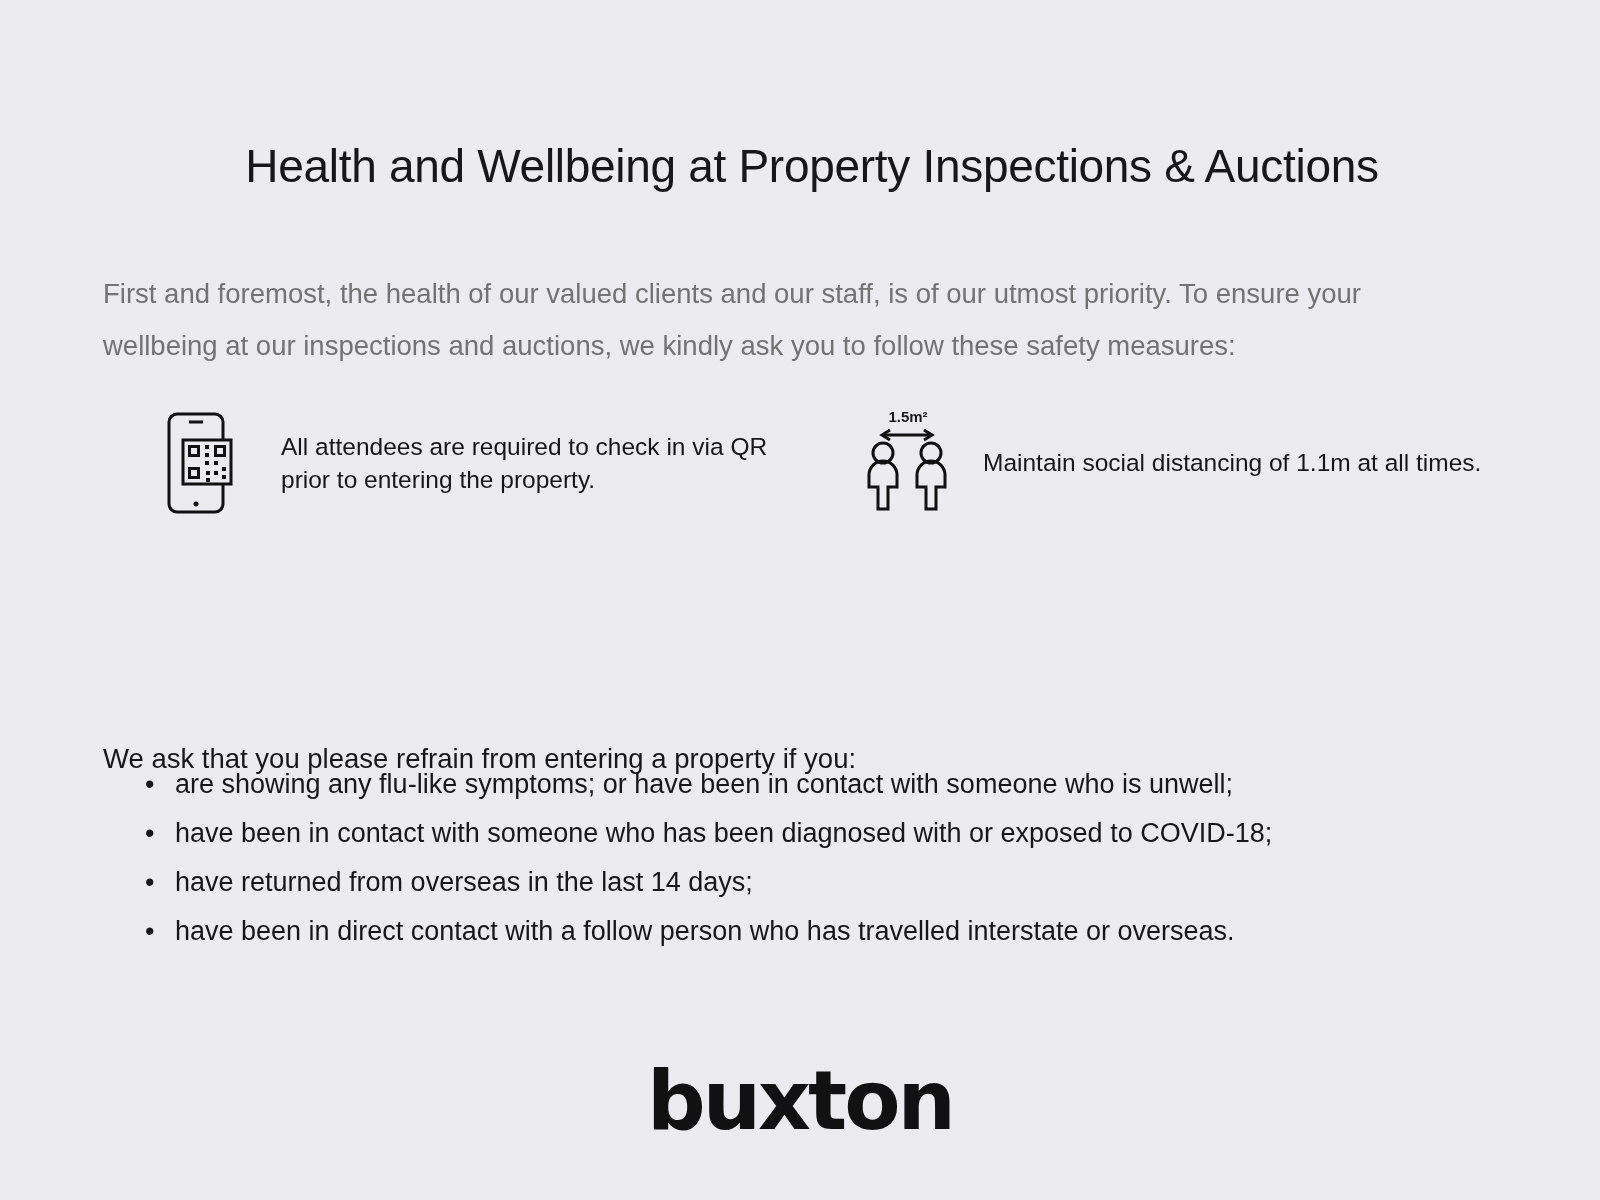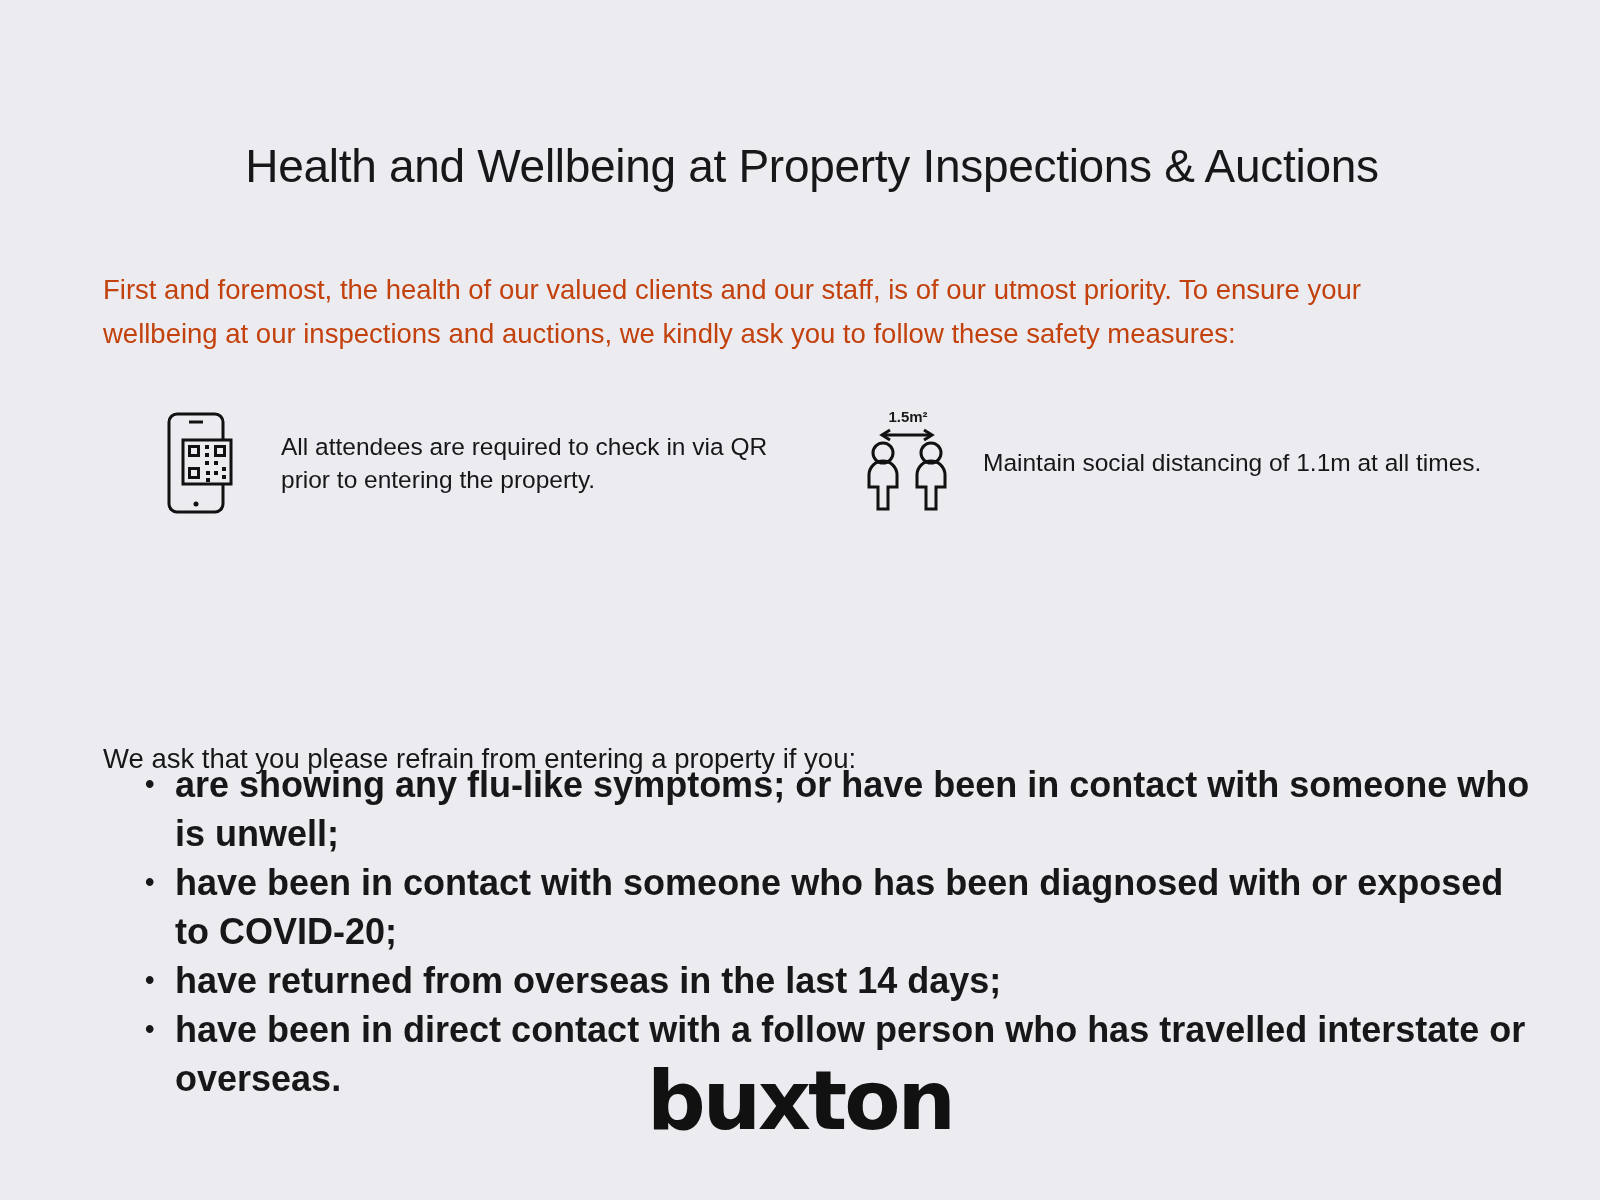--- a/index.html
+++ b/index.html
@@ -30,22 +30,22 @@
     font-weight: 400;
     letter-spacing: -0.3px;
     color: #17171a;
   }
   .intro {
     position: absolute;
     top: 240px;
     left: 103px;
     width: 1350px;
     font-size: 27.5px;
-    line-height: 44px;
-    color: #c2410c;
+    line-height: 52px;
+    color: #737373;
   }
   .measures {
     position: absolute;
     top: 405px;
     left: 103px;
     width: 1390px;
     display: grid;
     grid-template-columns: 1fr 1fr;
     grid-template-rows: auto auto;
     column-gap: 10px;
@@ -84,26 +84,25 @@
   ul.conditions {
     position: absolute;
     top: 760px;
     left: 103px;
     width: 1400px;
     margin: 0;
     padding: 0 0 0 42px;
     list-style: none;
   }
   ul.conditions li {
-    font-size: 36px;
+    font-size: 27px;
     line-height: 49px;
     color: #17171a;
     position: relative;
     padding-left: 30px;
-    font-weight: bold;
   }
   ul.conditions li::before {
     content: "•";
     position: absolute;
     left: 0;
     top: 0;
     font-size: 27px;
     line-height: 49px;
   }
   .logo {
@@ -188,21 +187,21 @@
     </div>
 
 
 
   </div>
 
   <p class="ask">We ask that you please refrain from entering a property if you:</p>
 
   <ul class="conditions">
     <li>are showing any flu-like symptoms; or have been in contact with someone who is unwell;</li>
-    <li>have been in contact with someone who has been diagnosed with or exposed to COVID-20;</li>
+    <li>have been in contact with someone who has been diagnosed with or exposed to COVID-18;</li>
     <li>have returned from overseas in the last 14 days;</li>
     <li>have been in direct contact with a follow person who has travelled interstate or overseas.</li>
   </ul>
 
   <div class="logo">
     <span class="logo-text">buxton</span>
   </div>
 
 </div>
 

